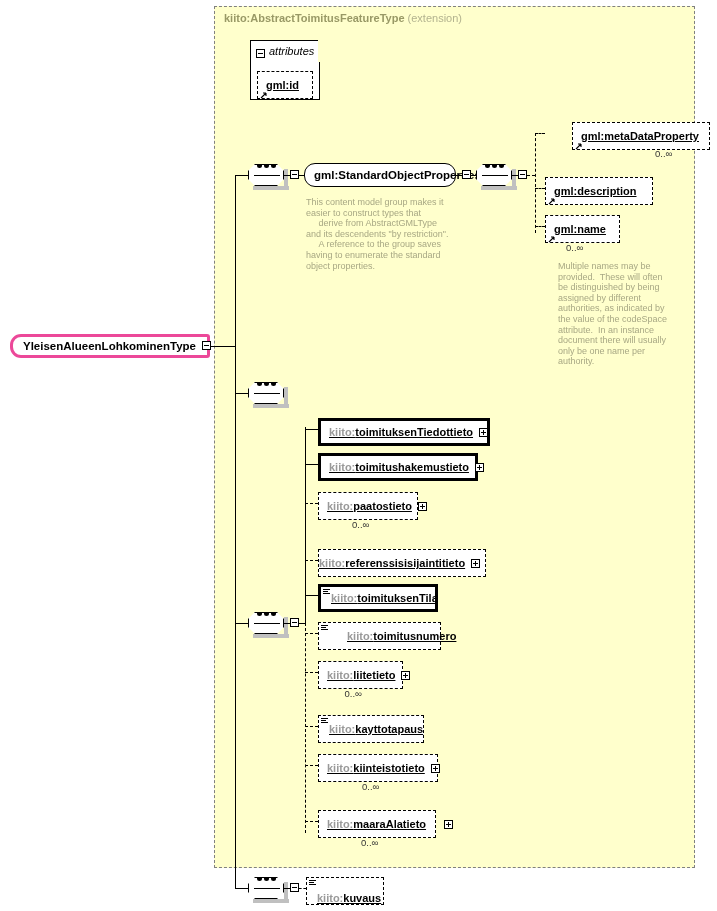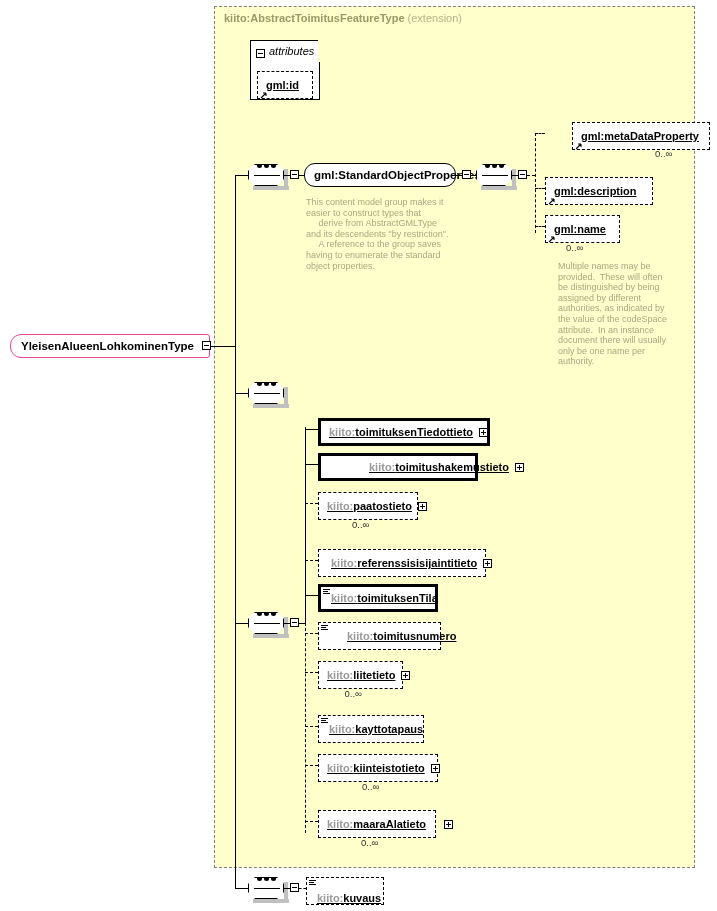--- a/index.html
+++ b/index.html
@@ -49,21 +49,21 @@
   .docicon i:nth-child(3){width:7px;}
 
   
   .grpnode{position:absolute;box-sizing:border-box;background:#ffffff;border:1px solid #000;
            height:24px;display:flex;align-items:center;white-space:nowrap;
            font-size:11.5px;font-weight:bold;color:#000;
            border-radius:11px 11px 11px 11px;}
   .grpnode .shadow{position:absolute;left:4px;top:24px;right:-4px;height:4px;background:#c0c0c0;z-index:-1;border-radius:0 0 4px 4px;}
   .grpnode .shadow2{position:absolute;left:100%;top:4px;width:4px;bottom:-4px;background:#c0c0c0;z-index:-1;}
 
-  #root-node{left:10px;top:334px;width:200px;height:24px;background:#fff;border:1px solid #ec4899;
+  #root-node{left:10px;top:334px;width:200px;height:24px;background:#fff;border:3px solid #ec4899;
              box-sizing:border-box;border-radius:11px 3px 3px 11px;
              display:flex;align-items:center;font-size:11.5px;font-weight:bold;color:#000;}
   #root-node .shadow{position:absolute;left:5px;top:24px;right:-4px;height:4px;background:#c0c0c0;z-index:-1;}
   #root-node .shadow2{position:absolute;left:100%;top:4px;width:4px;bottom:-4px;background:#c0c0c0;z-index:-1;}
 
   
   .seq{position:absolute;width:36px;height:22px;background:#ffffff;border:1px solid #000;
        box-sizing:border-box;
        clip-path:polygon(7px 0,29px 0,36px 7px,36px 15px,29px 22px,7px 22px,0 15px,0 7px);}
   .seq .dots{position:absolute;left:5px;top:10px;width:26px;height:1px;background:#000;}
@@ -252,36 +252,36 @@
     <div class="node solid" style="left: 318px; top: 418px; width: 172px;">
       <span class="shadow"></span>
       <span class="shadow2"></span>
       <span class="lbl" style="padding-left:8px;"><span class="pfx">kiito:</span><span>toimituksenTiedottieto</span></span>
       <span class="plus-toggle"></span>
     </div>
     <div class="abs ln lnh" style="left: 305px; top: 464px; width: 13px;"></div>
     <div class="node solid" style="left: 318px; top: 453px; width: 160px;">
       <span class="shadow"></span>
       <span class="shadow2"></span>
-      <span class="lbl" style="padding-left:8px;margin-left:40px;"><span class="pfx">kiito:</span><span>toimitushakemustieto</span></span>
+      <span class="lbl" style="padding-left:8px;"><span class="pfx">kiito:</span><span>toimitushakemustieto</span></span>
       <span class="plus-toggle"></span>
     </div>
     <div class="abs dsh-h" style="left: 305px; top: 503px; width: 13px;"></div>
     <div class="node dashed" style="left: 318px; top: 492px; width: 100px;">
       <span class="shadow"></span>
       <span class="shadow2"></span>
       <span class="lbl" style="padding-left:8px;"><span class="pfx">kiito:</span><span>paatostieto</span></span>
       <span class="plus-toggle"></span>
     </div>
     <div class="card" style="left: 352px; top: 519px;">0..∞</div>
     <div class="abs dsh-h" style="left: 305px; top: 560px; width: 13px;"></div>
     <div class="node dashed" style="left: 318px; top: 549px; width: 168px;">
       <span class="shadow"></span>
       <span class="shadow2"></span>
-      <span class="lbl" style="padding-left:12px;"><span class="pfx">kiito:</span><span>referenssisisijaintitieto</span></span>
+      <span class="lbl" style="padding-left:0;"><span class="pfx">kiito:</span><span>referenssisisijaintitieto</span></span>
       <span class="plus-toggle"></span>
     </div>
     <div class="abs ln lnh" style="left: 305px; top: 595px; width: 13px;"></div>
     <div class="node solid" style="left: 318px; top: 584px; width: 120px;">
       <span class="shadow"></span>
       <span class="shadow2"></span>
       <span class="docicon">
         <i></i>
         <i></i>
         <i></i>

